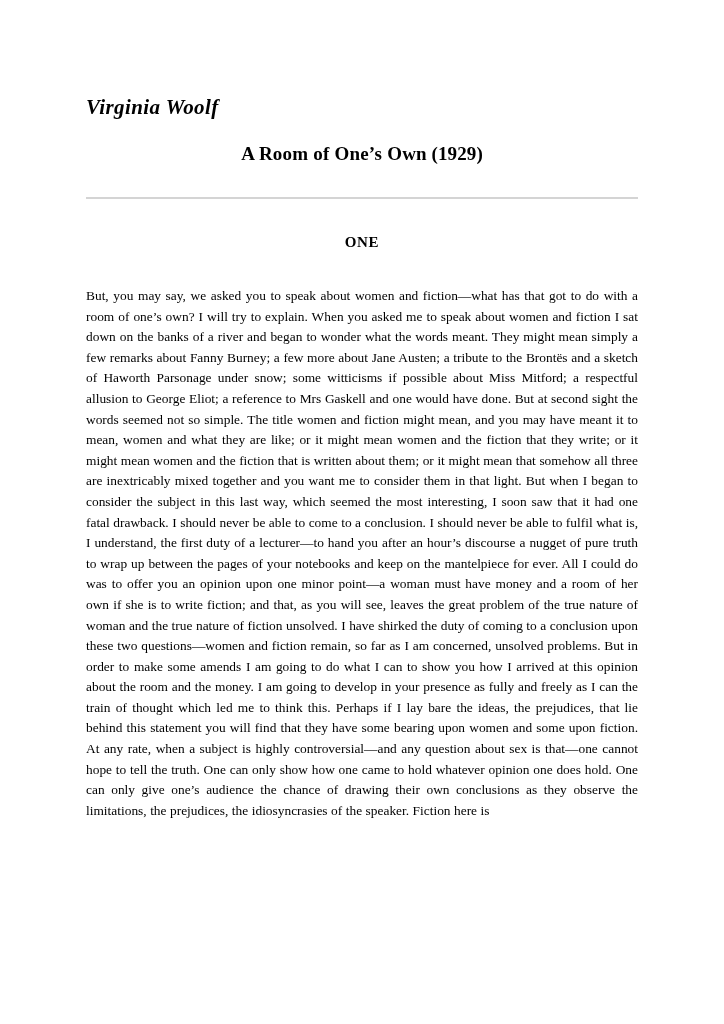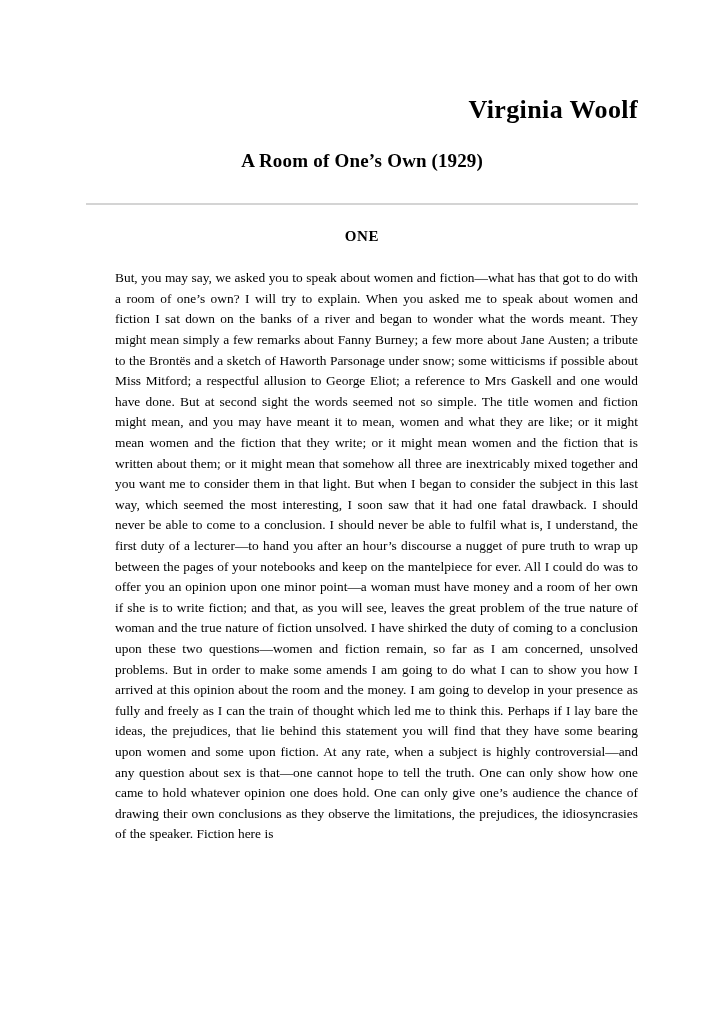--- a/index.html
+++ b/index.html
@@ -19,26 +19,27 @@
     position: relative;
     width: 724px;
     height: 1024px;
     box-sizing: border-box;
     padding: 0 86px;
   }
   .doc-header {
     padding-top: 94px;
   }
   .author {
-    font-size: 26px;
+    font-size: 21px;
     font-weight: bold;
-    text-align: right;
+    text-align: left;
     line-height: 1.25;
     letter-spacing: 0.4px;
     margin: 0;
+    font-style: italic;
   }
   .work-title {
     margin: 0;
     padding-top: 22px;
     font-size: 19px;
     font-weight: bold;
     text-align: center;
     line-height: 1.25;
   }
   .work-title .title-main {
@@ -50,31 +51,30 @@
   }
   .rule {
     margin: 0;
     border: 0;
     height: 2px;
     background: #d4d4d4;
     margin-top: 31px;
     width: 552px;
   }
   .chapter-heading {
-    margin: 0;
+    margin: 12px;
     padding-top: 22px;
     font-size: 15px;
     font-weight: bold;
     text-align: center;
     letter-spacing: 0.6px;
     line-height: 1.2;
   }
   .body-copy {
     padding-top: 23px;
-    margin-left: 29px;
   }
   .body-copy p {
     margin: 0;
     font-size: 13.4px;
     line-height: 20.6px;
     text-align: justify;
     text-justify: inter-word;
     word-spacing: 0.15px;
     hyphens: none;
   }

